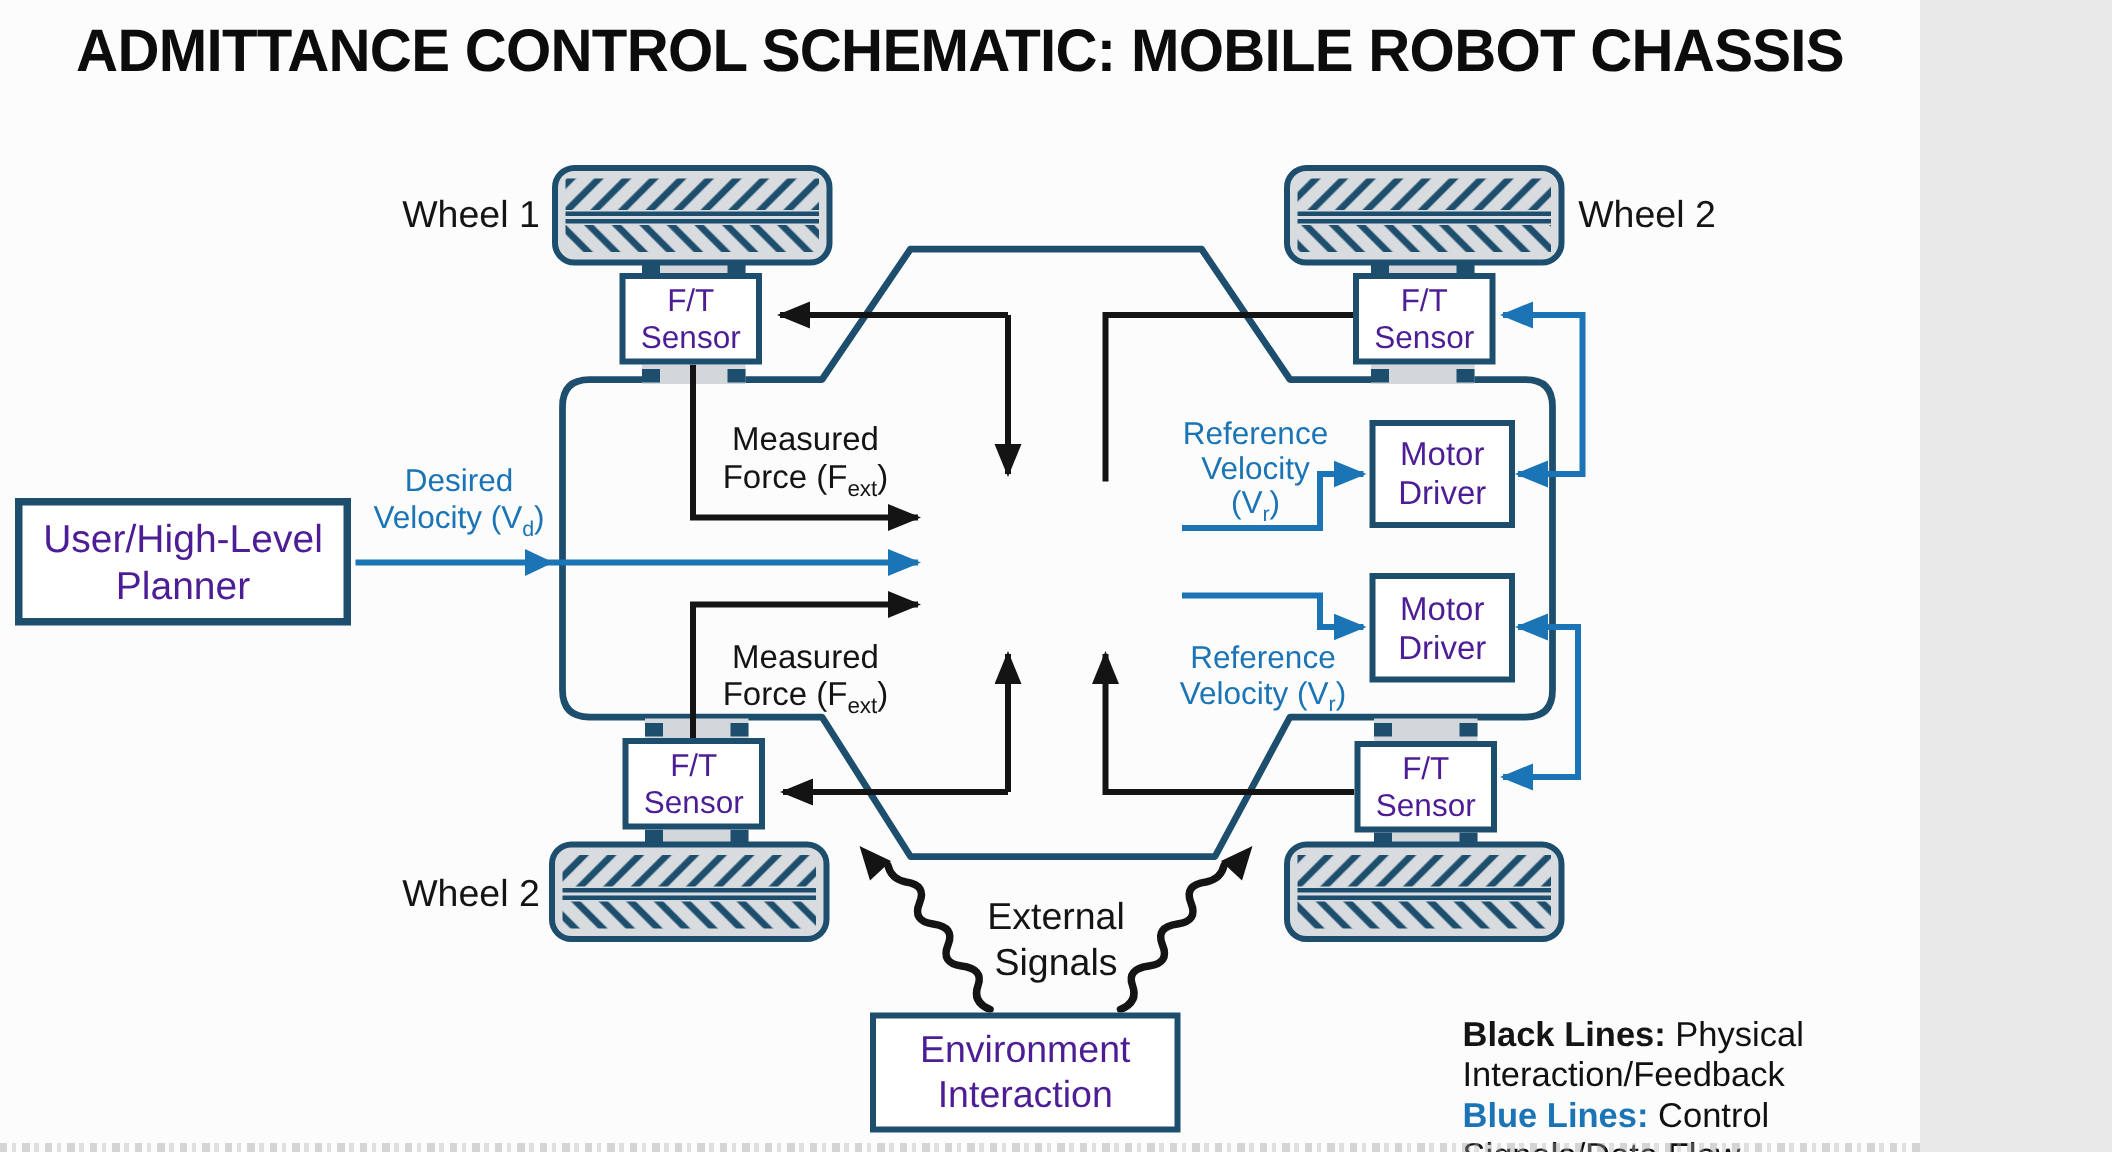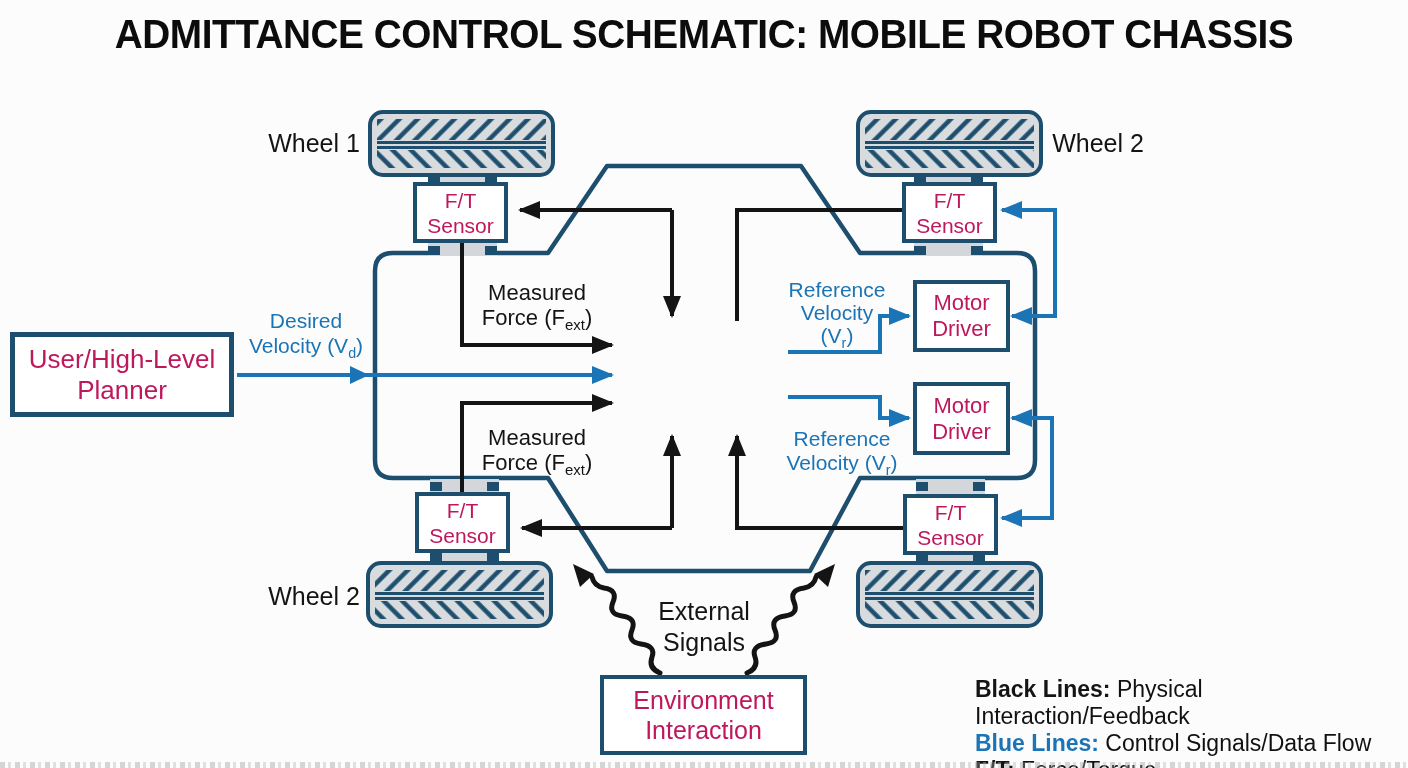--- a/index.html
+++ b/index.html
@@ -1,29 +1,29 @@
 <!DOCTYPE html>
 <html><head>
 <meta charset="utf-8">
 <style>
   html,body{margin:0;padding:0;background:#e9e9e9;}
   .stage{
-    position:relative;width:1408px;height:768px;background:#fcfcfc;
+    position:relative;width:1280px;height:768px;background:#fcfcfc;
     font-family:"Liberation Sans", sans-serif;color:#111;overflow:hidden;
   }
   .stage svg{position:absolute;left:0;top:0;}
   .title{
     position:absolute;left:0;top:12px;width:100%;text-align:center;
     font-size:40px;font-weight:700;color:#0c0c0c;letter-spacing:-.5px;
     transform:scaleX(.97);
   }
   .node{
     position:absolute;box-sizing:border-box;background:#ffffff;
     border:4px solid #1d4e6d;display:flex;flex-direction:column;
-    align-items:center;justify-content:center;text-align:center;color:#be185d;
+    align-items:center;justify-content:center;text-align:center;color:#4c1d95;
   }
   .node .nl{white-space:nowrap;}
   .lbl{position:absolute;text-align:center;color:#141414;}
   .lbl .ln{white-space:nowrap;}
   .blue{color:#1b74b5;}
   sub{font-size:.68em;}
   .legend{position:absolute;left:975px;top:676px;font-size:23px;line-height:27px;}
   .legend .lt{font-weight:700;}
   .artifact{
     position:absolute;left:0;top:762px;width:1408px;height:6px;opacity:.4;
@@ -172,21 +172,21 @@
   <div class="node" style="left:415px;top:492px;width:95px;height:61px;font-size:21px;line-height:25px;">
     <div class="nl">F/T</div>
     <div class="nl">Sensor</div>
   </div>
 
   <div class="node" style="left:903px;top:494px;width:95px;height:61px;font-size:21px;line-height:25px;">
     <div class="nl">F/T</div>
     <div class="nl">Sensor</div>
   </div>
 
-  <div class="node" style="left:600px;top:675px;width:207px;height:80px;font-size:25px;line-height:30px;">
+  <div class="node" style="left:580px;top:675px;width:207px;height:80px;font-size:25px;line-height:30px;">
     <div class="nl">Environment</div>
     <div class="nl">Interaction</div>
   </div>
 
   <div class="lbl" style="left:239px;top:129px;width:150px;font-size:25px;">Wheel 1</div>
   <div class="lbl" style="left:1023px;top:129px;width:150px;font-size:25px;">Wheel 2</div>
   <div class="lbl" style="left:239px;top:582px;width:150px;font-size:25px;">Wheel 2</div>
 
   <div class="lbl blue" style="left:230px;top:308px;width:152px;font-size:21px;line-height:25px;">
     <div class="ln">Desired</div>

